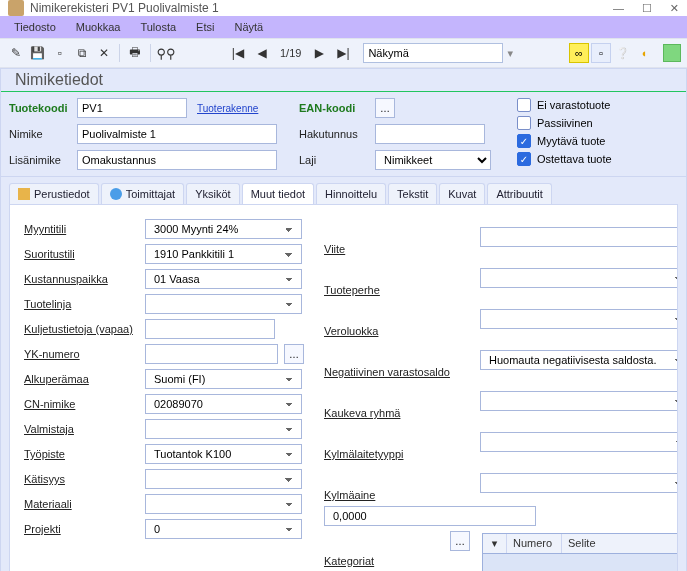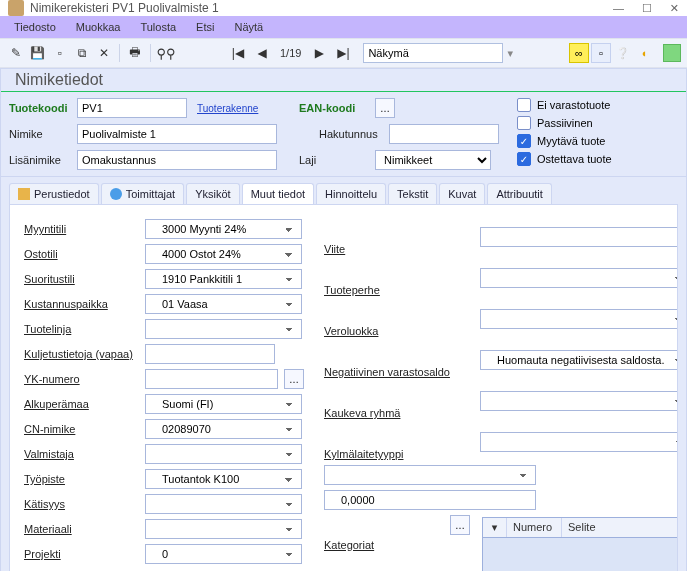--- a/index.html
+++ b/index.html
@@ -39,21 +39,21 @@
 .chk.checked { background:#2b6adf; border-color:#2b6adf;}
 select.inp { height:20px; border:1px solid #a8b7dc; background:#fff; padding:0 2px; font-size:11px;}
 .tabs { display:flex; gap:2px; padding:6px 8px 0 8px; background:#e3e9fa; border-top:1px solid #cdd6f1; flex-wrap:wrap;}
 .tab { padding:4px 8px; background:#eef2fb; border:1px solid #cdd6f1; border-bottom:none; border-radius:3px 3px 0 0; cursor:pointer; display:flex; align-items:flex-start; gap:4px; font-size:11px; color:#223;}
 .tab.active { background:#fff; font-weight:400;}
 .tabicon { width:12px;height:12px; }
 .tabpanel { background:#fff; border:1px solid #cdd6f1; margin:0 8px 8px 8px; padding:14px 14px; flex:1; overflow:auto;}
 .grid2 { display:flex; gap:20px;}
 .col { display:flex; flex-direction:column; gap:5px; }
 .col .frow .lbl2 { width:115px; font-size:11px; color:#222;text-decoration:underline;}
-.sel, .txt { height:20px; border:1px solid #a8b7dc; background:#fff; font-size:11px; padding:0 16px; width:157px;}
+.sel, .txt { height:20px; border:1px solid #a8b7dc; background:#fff; font-size:11px; padding:0 8px; width:157px;}
 .sel { appearance:none; background-image: linear-gradient(45deg, transparent 50%, #666 50%), linear-gradient(135deg, #666 50%, transparent 50%); background-position: calc(100% - 12px) 8px, calc(100% - 8px) 8px; background-size:4px 4px,4px 4px; background-repeat:no-repeat; padding-right:18px;}
 .col2 .frow .lbl2 { width:150px;margin-top:24px;}
 .col2 .sel, .col2 .txt { width:212px;}
 .catbox { border:1px solid #9db0dd; width:220px; height:170px; background:#dbe4f7; margin-top:2px;}
 .cathead { display:flex; background:#eef2fb; border-bottom:1px solid #9db0dd;}
 .cathead .ch { padding:3px 6px; border-right:1px solid #cdd6f1; font-size:11px; color:#333;}
 .cathead .ch.first { width:24px; text-align:center;}
 .cathead .ch.num { width:55px;}
 </style>
 </head>
@@ -124,21 +124,21 @@
           <span class="lbl">Lisänimike</span>
           <input class="inp" style="width: 200px;" value="Omakustannus">
         </div>
       </div>
       <div class="idcol" style="width:200px;">
         <div class="frow">
           <span class="lbl green" style="width:70px;">EAN-koodi</span>
           <div class="dots">…</div>
         </div>
         <div class="frow">
-          <span class="lbl" style="width:70px;margin-left:20px;">Hakutunnus</span>
+          <span class="lbl" style="width:70px;">Hakutunnus</span>
           <input class="inp" style="width: 110px;" value="">
         </div>
         <div class="frow">
           <span class="lbl" style="width:70px;">Laji</span>
           <select class="inp" style="width:116px;"><option>Nimikkeet</option></select>
         </div>
       </div>
       <div class="chkcol">
         <div class="chkrow">
             <div class="chk"></div>
@@ -189,24 +189,20 @@
     </div>
 
     <div class="tabpanel">
       <div class="grid2">
         <div class="col">
           <div class="frow">
               <span class="lbl2">Myyntitili</span>
               <select class="sel"><option>3000 Myynti 24%</option></select>
             </div>
           <div class="frow">
-              <span class="lbl2">Ostotili</span>
-              <select class="sel"><option>4000 Ostot 24%</option></select>
-            </div>
-          <div class="frow">
               <span class="lbl2">Suoritustili</span>
               <select class="sel"><option>1910 Pankkitili 1</option></select>
             </div>
           <div class="frow">
               <span class="lbl2">Kustannuspaikka</span>
               <select class="sel"><option>01 Vaasa</option></select>
             </div>
           <div class="frow">
               <span class="lbl2">Tuotelinja</span>
               <select class="sel"><option></option></select>
@@ -270,20 +266,21 @@
             </div>
           <div class="frow">
               <span class="lbl2">Kaukeva ryhmä</span>
               <select class="sel"><option></option></select>
             </div>
           <div class="frow">
               <span class="lbl2">Kylmälaitetyyppi</span>
               <select class="sel"><option></option></select>
             </div>
           <div class="frow">
+              <span class="lbl2">Kylmäaine</span>
               <select class="sel"><option></option></select>
             </div>
           <div class="frow">
               <input class="txt" value="0,0000" style="">
             </div>
           <div class="frow" style="align-items:flex-start;">
             <span class="lbl2" style="width:120px;">Kategoriat</span>
             <div class="dots" style="margin-right:6px;">…</div>
             <div class="catbox">
               <div class="cathead">

